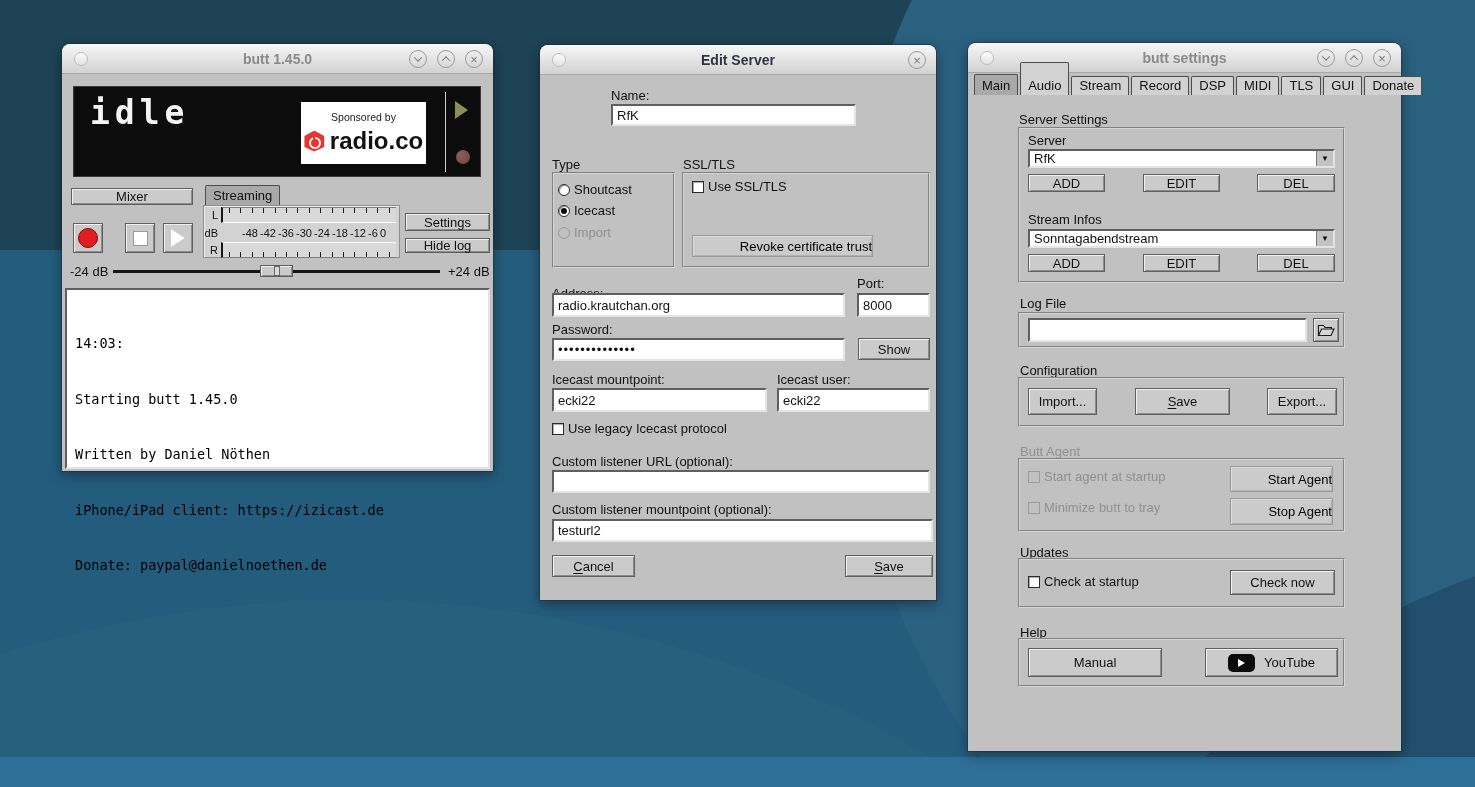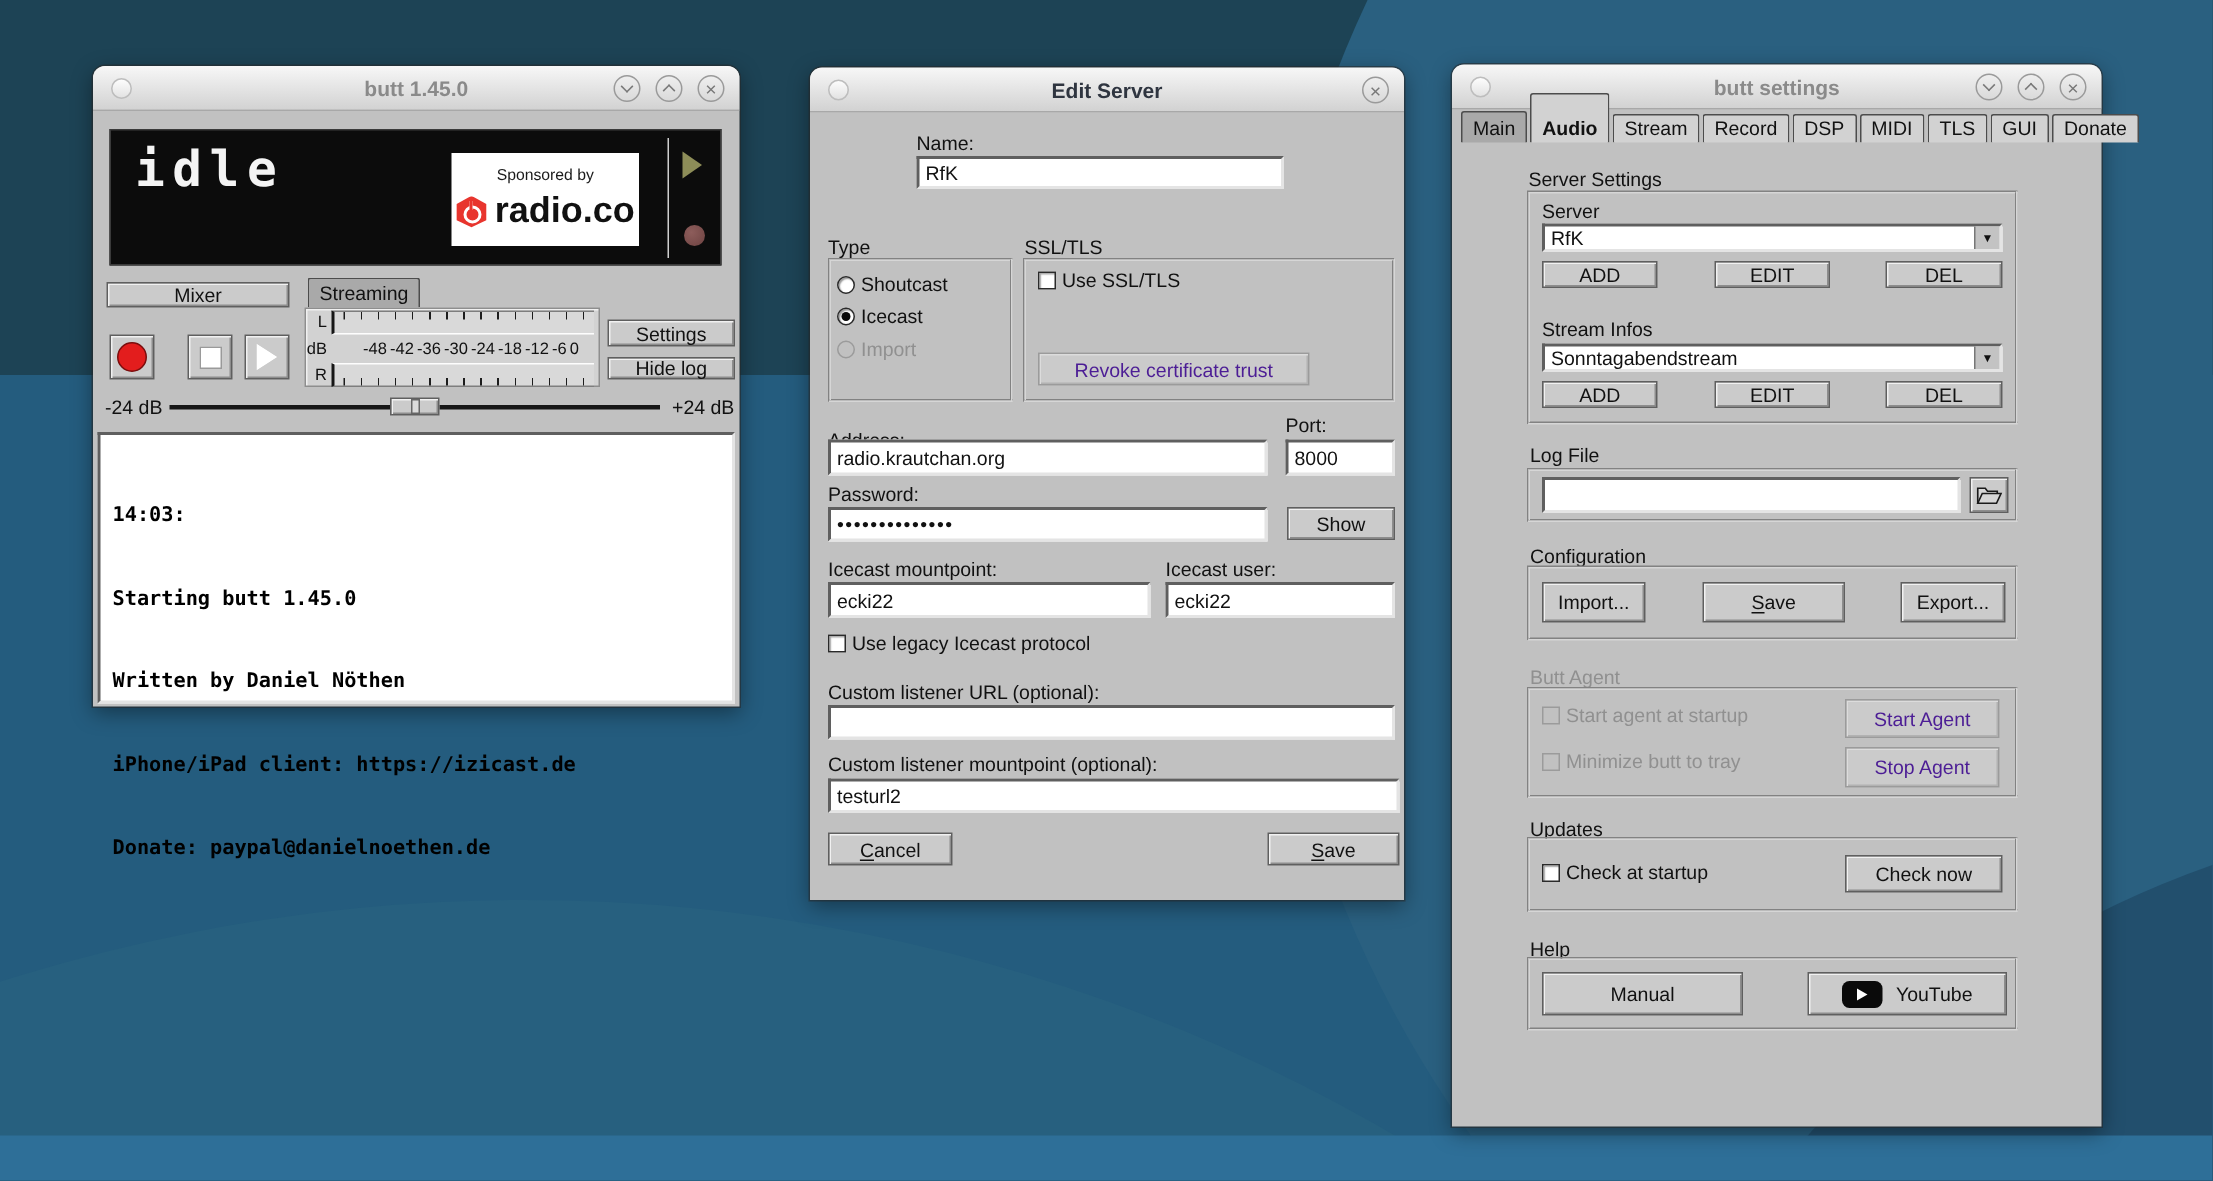--- a/index.html
+++ b/index.html
@@ -31,22 +31,22 @@
   .chev { width:6px; height:6px; border-right:1.6px solid #787878; border-bottom:1.6px solid #787878; }
   .chev.down { transform:rotate(45deg) translate(-1px,-1px); }
   .chev.up { transform:rotate(-135deg) translate(-1px,-1px); }
   .xglyph { font-size:13px; line-height:1; }
   .wbody { position:absolute; left:0; top:30px; right:0; bottom:0; }
 
   
   .btn { position:absolute; background:#cbcbcb; border:1px solid #5f5f5f;
          box-shadow:inset 1px 1px 0 #f1f1f1, inset -1px -1px 0 #8d8d8d;
          display:flex; align-items:center; justify-content:center; font-size:13px; color:#111; }
-  .btn.disabled { color:#4c1d95; border-color:#9b9b9b;
-                  box-shadow:inset 1px 1px 0 #dcdcdc, inset -1px -1px 0 #b2b2b2; }
+  .btn.disabled { color:#000000; border-color:#9b9b9b;
+                  box-shadow:inset 1px 1px 0 #dcdcdc, inset -1px -1px 0 #b2b2b2;justify-content:flex-end; }
   .input { position:absolute; background:#fff; border:2px solid;
            border-color:#5f5f5f #e4e4e4 #e4e4e4 #5f5f5f; font-size:13px; padding:0 4px;
            font-family:"Liberation Sans", sans-serif; color:#111; outline:none; }
   .lbl { position:absolute; font-size:13px; color:#111; white-space:nowrap; }
   .lbl.disabled { color:#909090; }
   .groupbox { position:absolute; border:2px groove #d6d6d6; }
   .cb { width:12px; height:12px; background:#fff; border:1px solid #2a2a2a;
         box-shadow:inset 1px 1px 1px rgba(0,0,0,.35); flex:none; }
   .cb.disabled { background:transparent; border-color:#9b9b9b; box-shadow:none; }
   .radio { width:12px; height:12px; border-radius:50%; background:#fff; border:1px solid #2a2a2a;
@@ -216,21 +216,21 @@
       </div>
     <div class="btn sq-btn" style="left:101px; top:149px;">
         <div class="play-tri"></div>
       </div>
 
     <div class="lbl" style="left:8px; top:190px;">-24 dB</div>
     <div class="slider-track" style="left:51px; top:196px; width:327px;"></div>
     <div class="slider-thumb" style="left:198px; top:191px;"></div>
     <div class="lbl" style="left:386px; top:190px;">+24 dB</div>
 
-    <div class="logbox" style="left:3px; top:214px; width:425px; height:181px;font-weight:bold;">
+    <div class="logbox" style="left:3px; top:214px; width:425px; height:181px;">
       <div>14:03:</div>
       <div>Starting butt 1.45.0</div>
       <div>Written by Daniel Nöthen</div>
       <div>iPhone/iPad client: https://izicast.de</div>
       <div>Donate: paypal@danielnoethen.de</div>
     </div>
   </div>
 </div>
 
 <div class="window" style="left:540px; top:45px; width:396px; height:555px;">
@@ -323,21 +323,21 @@
           <span class="xglyph">×</span>
         </div>
     </div>
   </div>
   <div class="wbody">
 
     <div style="position:absolute; left:6px; top:0px; display:flex; align-items:flex-end; gap:2px; height:22px;">
       <div class="tab active" style="height:21px;">
           <span>Main</span>
         </div>
-      <div class="tab" style="height:33px;font-weight:bold;">
+      <div class="tab" style="height:33px;">
           <span>Audio</span>
         </div>
       <div class="tab" style="height:19px;">
           <span>Stream</span>
         </div>
       <div class="tab" style="height:19px;">
           <span>Record</span>
         </div>
       <div class="tab" style="height:19px;">
           <span>DSP</span>

